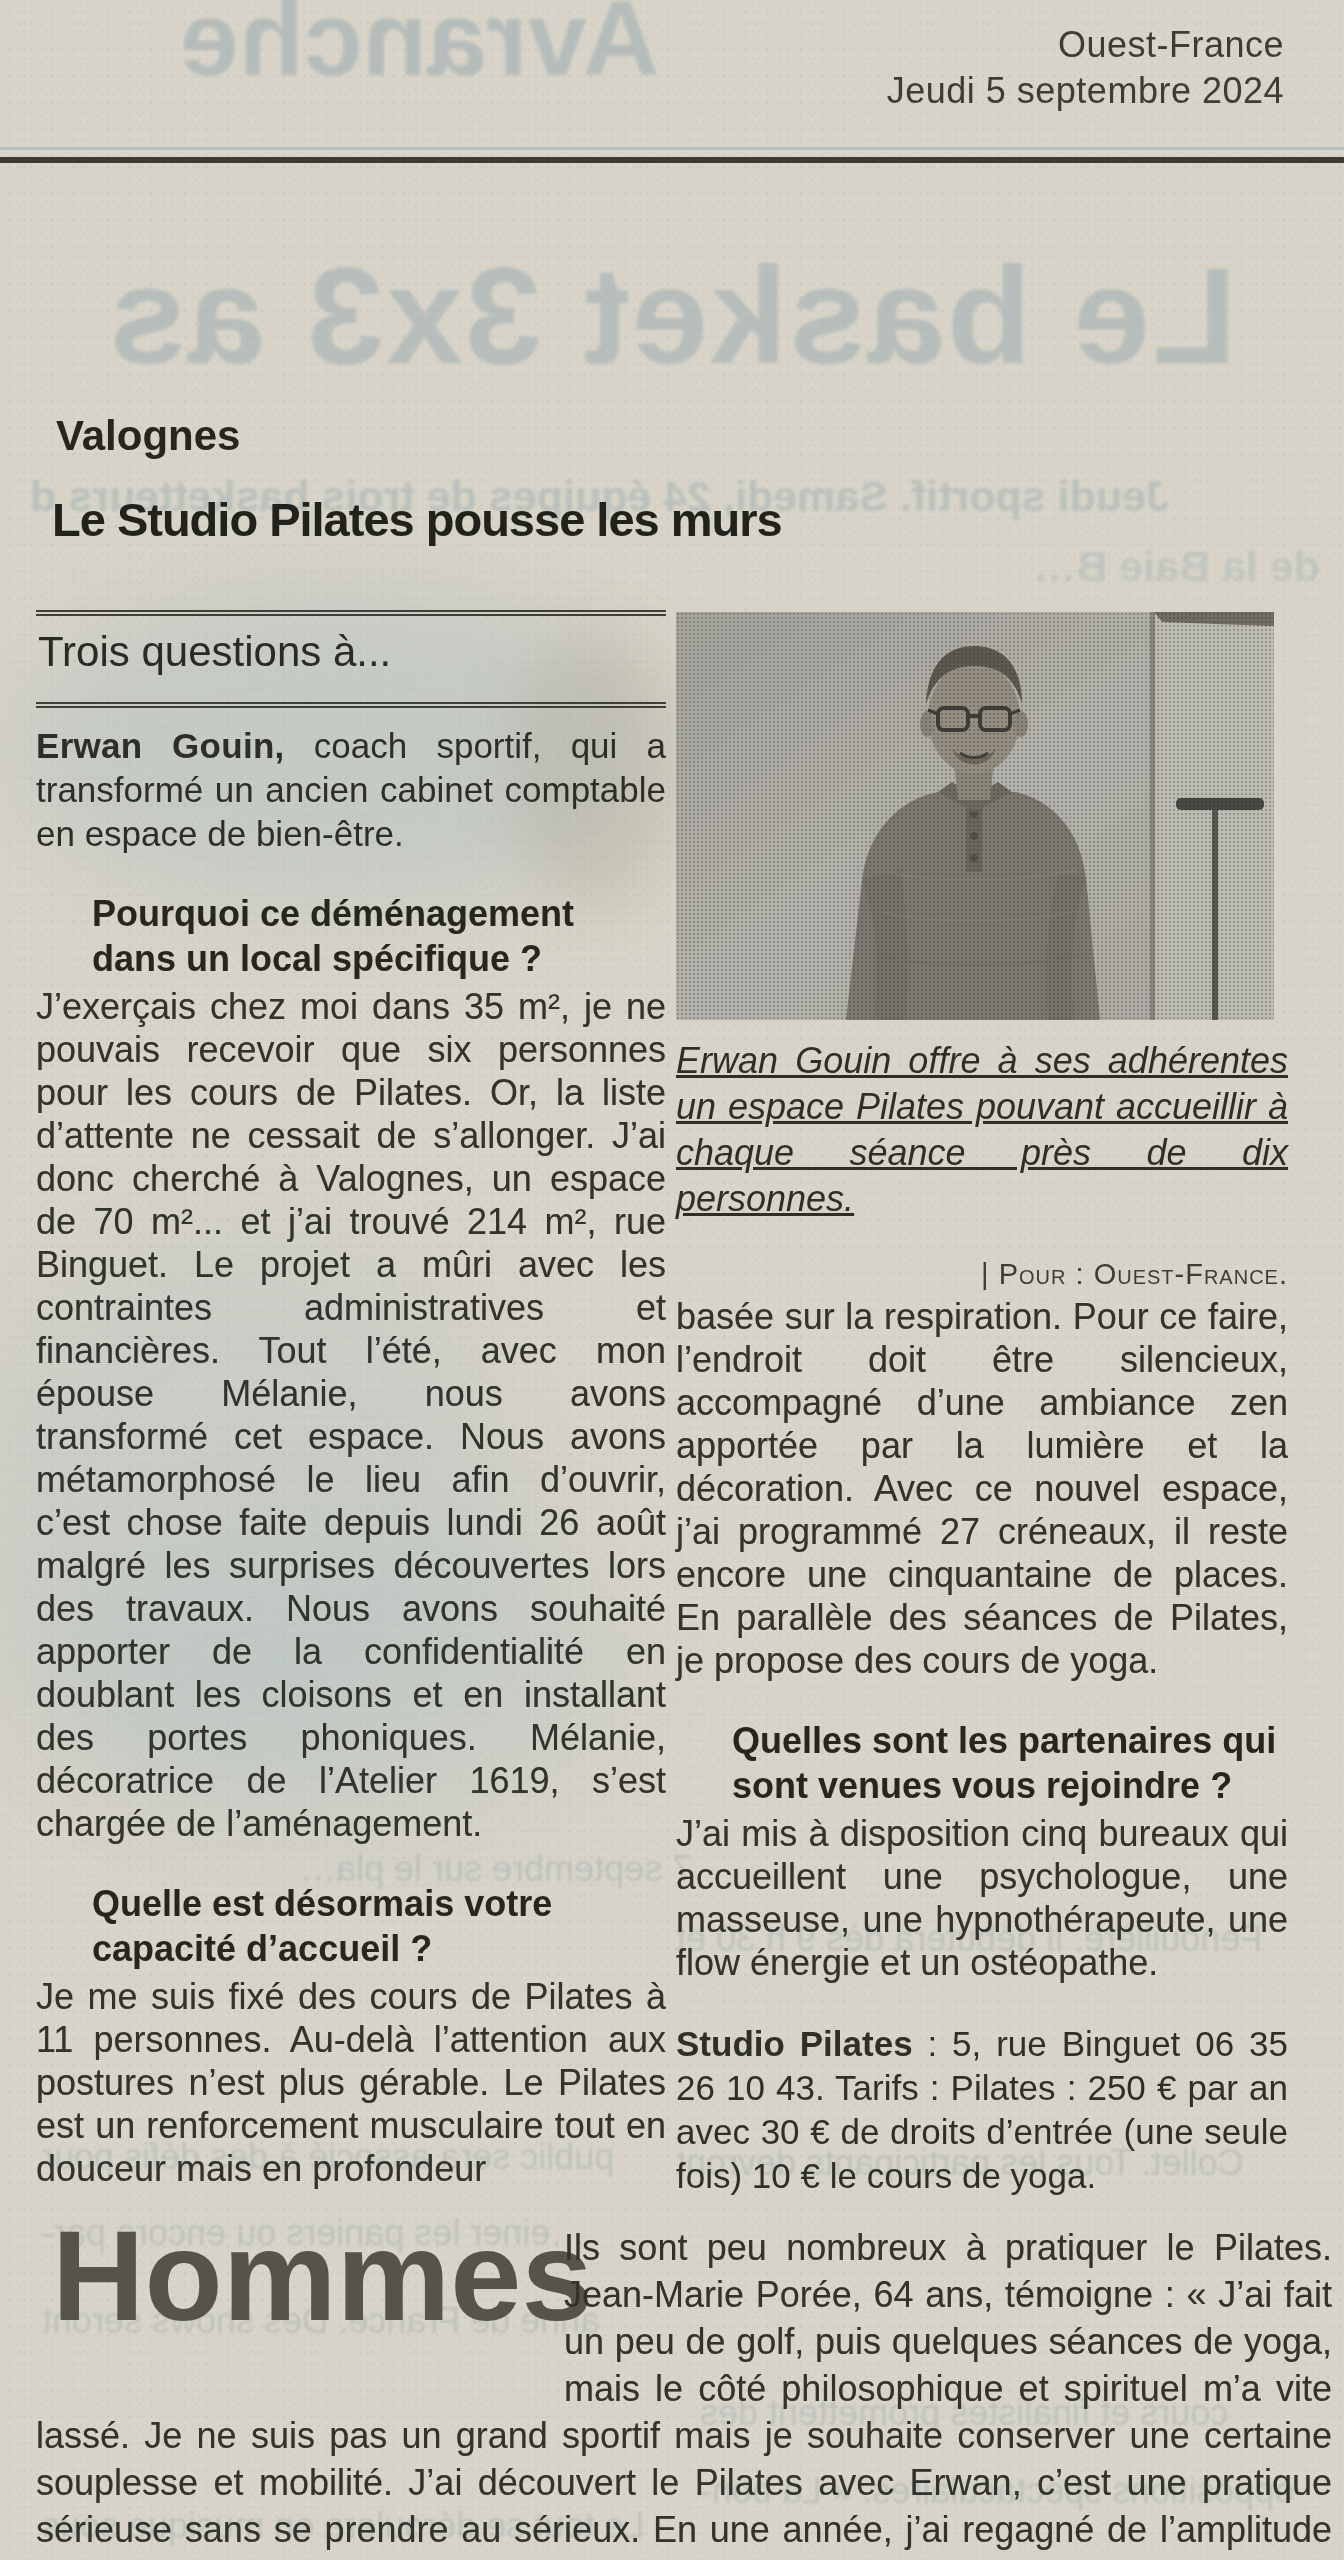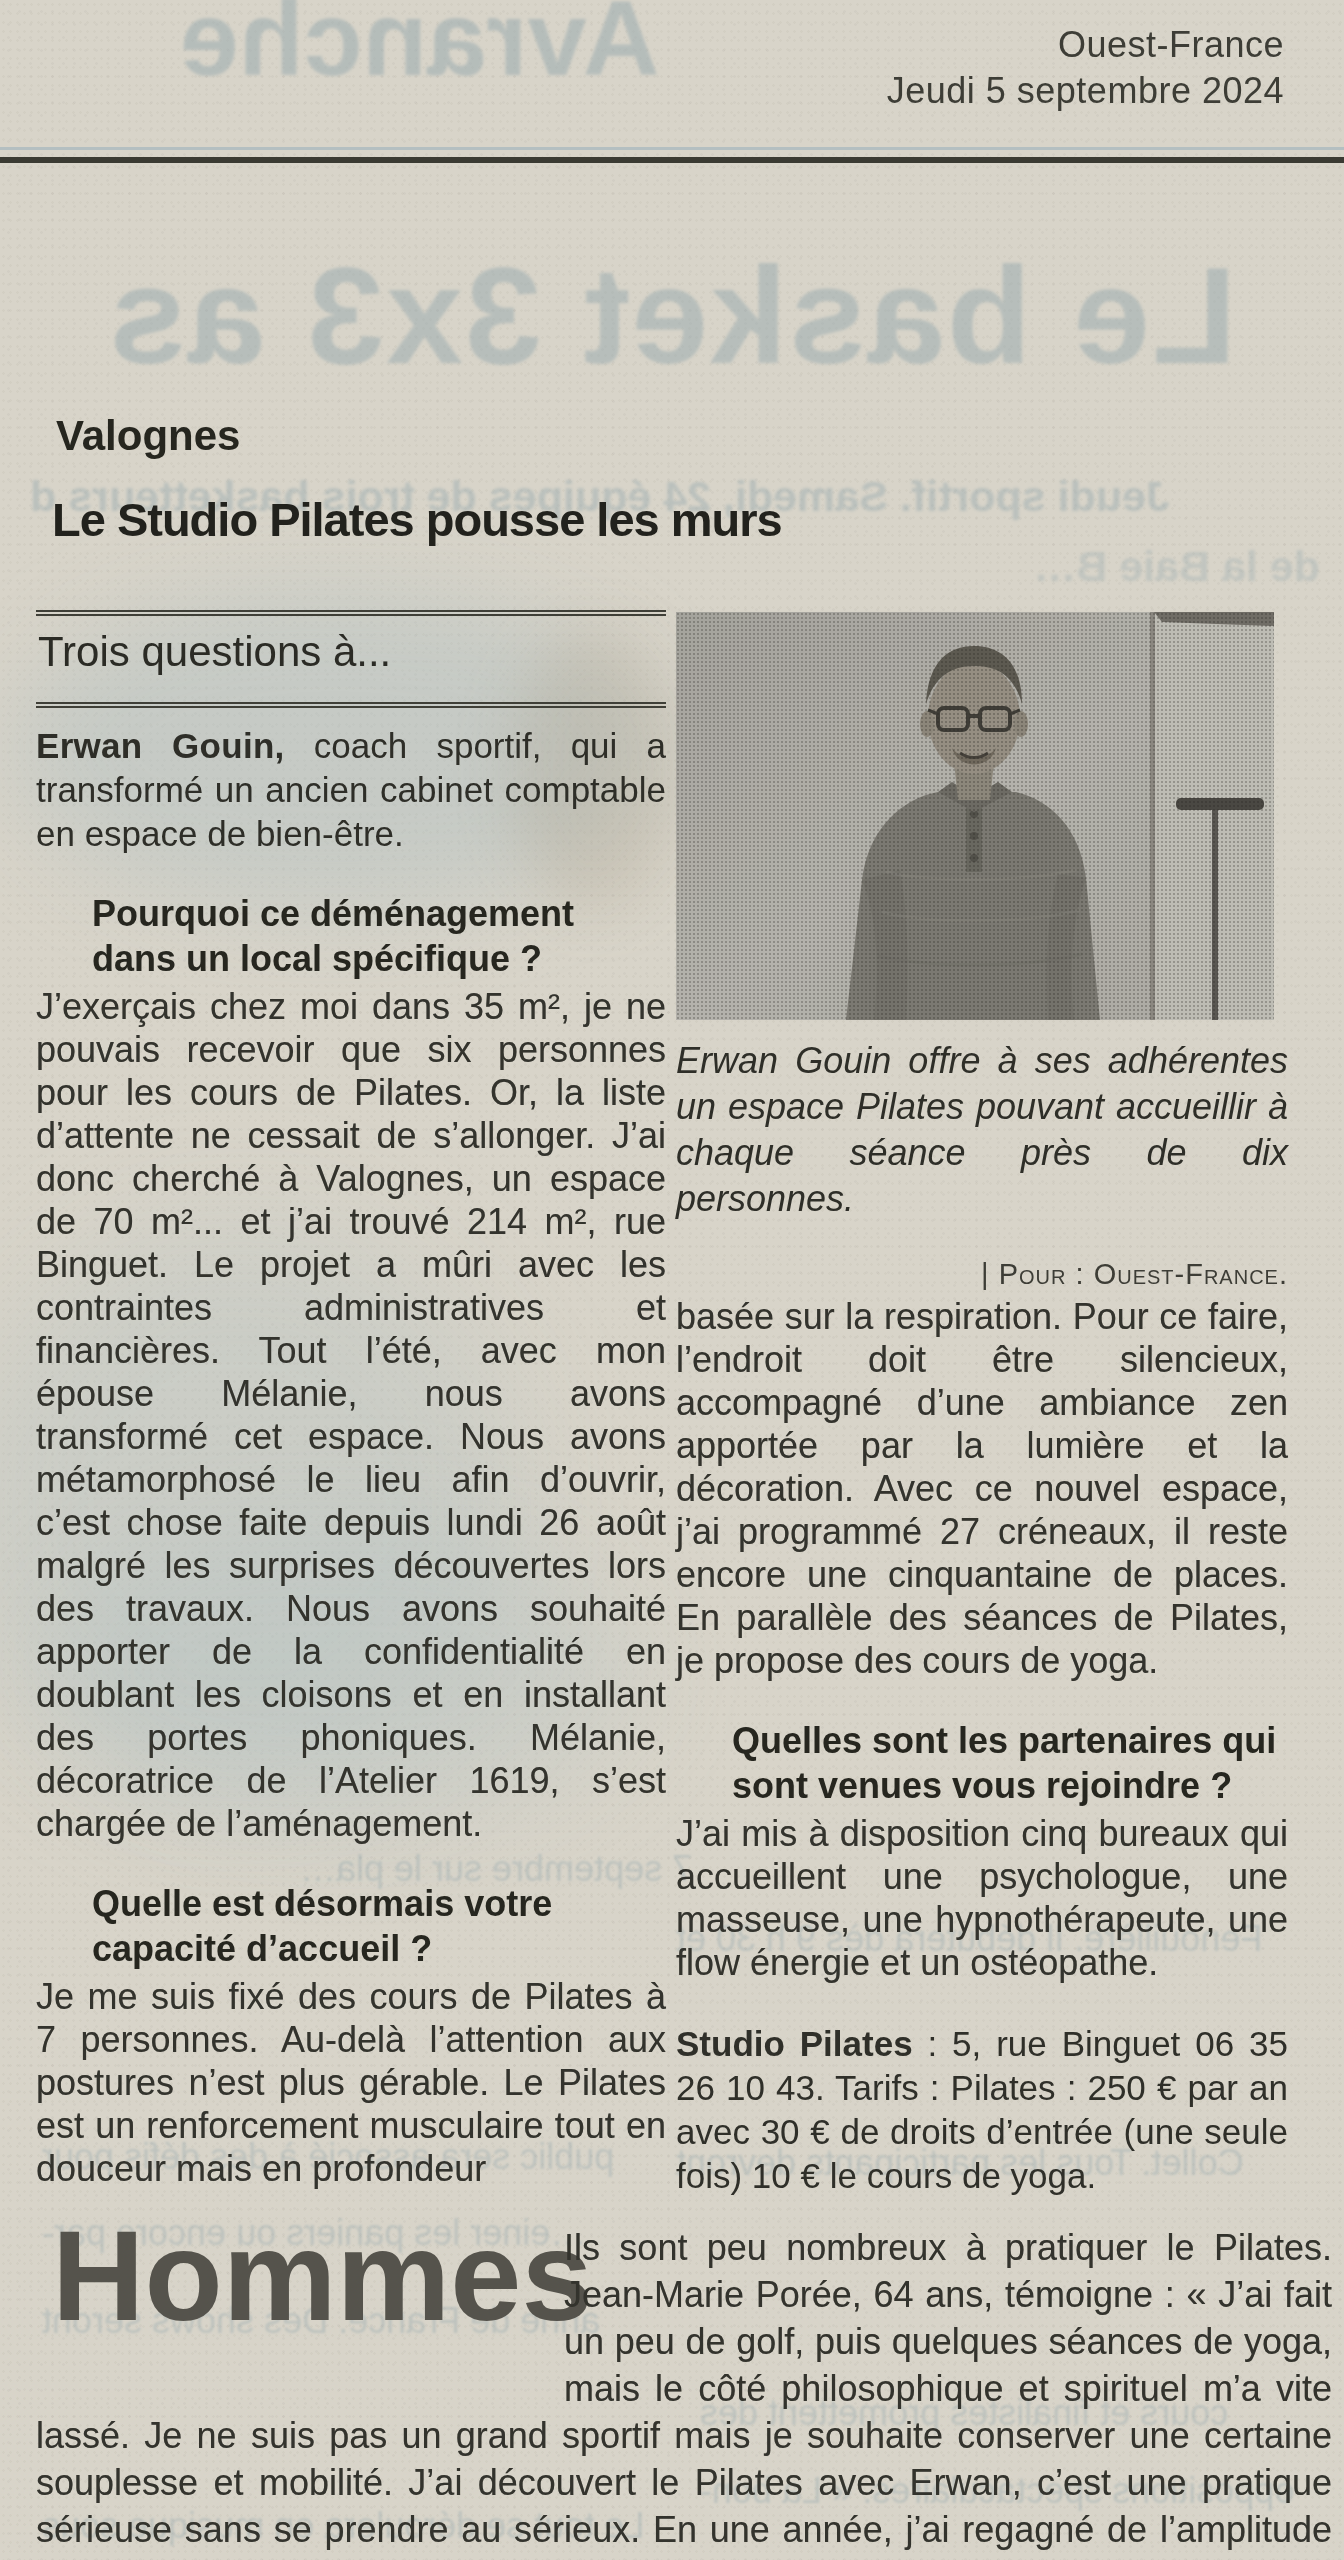--- a/index.html
+++ b/index.html
@@ -59,21 +59,21 @@
   .qbox-label{font-size:42px;color:#2b2b25;}
 
   .intro{margin-top:16px;font-size:35px;line-height:44px;text-align:justify;color:#2e2e28;}
   .intro b{letter-spacing:.3px;}
   .q-heading{margin:24px 0 4px 56px;width:560px;font-size:36px;line-height:45px;font-weight:700;color:#26261f;}
   .body-p{margin-top:4px;font-size:36px;line-height:43px;text-align:justify;color:#33332d;text-shadow:0 0 .6px rgba(40,40,35,.35);}
 
   .photo-wrap{position:relative;width:598px;height:408px;}
   .photo-wrap svg{display:block;width:598px;height:408px;}
   .halftone{position:absolute;inset:0;background-image:radial-gradient(rgba(35,33,28,.26) 1px, rgba(0,0,0,0) 1.4px);background-size:4px 4px;pointer-events:none;}
-  .caption{margin-top:18px;font-style:italic;font-size:36px;line-height:46px;text-align:justify;color:#2e2e28;}
+  .caption{margin-top:18px;font-style:italic;font-size:36px;line-height:46px;text-align:justify;color:#2e2e28;text-decoration:underline;}
   .credit{margin-top:2px;text-align:right;font-variant:small-caps;font-size:29px;letter-spacing:1px;color:#3d3d36;}
   .col2-p{}
   .practical{margin-top:38px;font-size:35px;line-height:44px;text-align:justify;color:#2f2f29;}
 
   .bottom{position:absolute;top:2188px;left:36px;width:1296px;z-index:1;}
   .bottom-word{float:left;width:528px;height:190px;font-size:128px;font-weight:700;color:#55534c;line-height:176px;padding-left:16px;box-sizing:border-box;}
   .bottom-quote{font-size:36px;line-height:47px;text-align:justify;color:#33332d;text-shadow:0 0 .6px rgba(40,40,35,.35);}
 </style>
 </head>
 <body>
@@ -112,21 +112,21 @@
   <div class="col-left">
     <div class="qbox">
       <div class="qbox-label">Trois questions à...</div>
     </div>
     <p class="intro"><b>Erwan Gouin,</b><span> coach sportif, qui a transformé un ancien cabinet comptable en espace de bien-être.</span></p>
 
     <div class="q-heading">Pourquoi ce déménagement dans un local spécifique ?</div>
     <p class="body-p">J’exerçais chez moi dans 35 m², je ne pouvais recevoir que six personnes pour les cours de Pilates. Or, la liste d’attente ne cessait de s’allonger. J’ai donc cherché à Valognes, un espace de 70 m²... et j’ai trouvé 214 m², rue Binguet. Le projet a mûri avec les contraintes administratives et financières. Tout l’été, avec mon épouse Mélanie, nous avons transformé cet espace. Nous avons métamorphosé le lieu afin d’ouvrir, c’est chose faite depuis lundi 26 août malgré les surprises découvertes lors des travaux. Nous avons souhaité apporter de la confidentialité en doublant les cloisons et en installant des portes phoniques. Mélanie, décoratrice de l’Atelier 1619, s’est chargée de l’aménagement.</p>
 
     <div class="q-heading">Quelle est désormais votre capacité d’accueil ?</div>
-    <p class="body-p">Je me suis fixé des cours de Pilates à 7 personnes. Au-delà l’attention aux postures n’est plus gérable. Le Pilates est un renforcement musculaire tout en douceur mais en profondeur</p>
+    <p class="body-p">Je me suis fixé des cours de Pilates à 11 personnes. Au-delà l’attention aux postures n’est plus gérable. Le Pilates est un renforcement musculaire tout en douceur mais en profondeur</p>
   </div>
 
   <div class="col-right">
     <div class="photo-wrap">
       <svg viewBox="0 0 598 408">
         <defs>
           <linearGradient id="wall" x1="0" y1="0" x2="1" y2="1">
             <stop offset="0" stop-color="#a7a49d"></stop>
             <stop offset=".5" stop-color="#b8b5ae"></stop>
             <stop offset="1" stop-color="#aeaba4"></stop>

